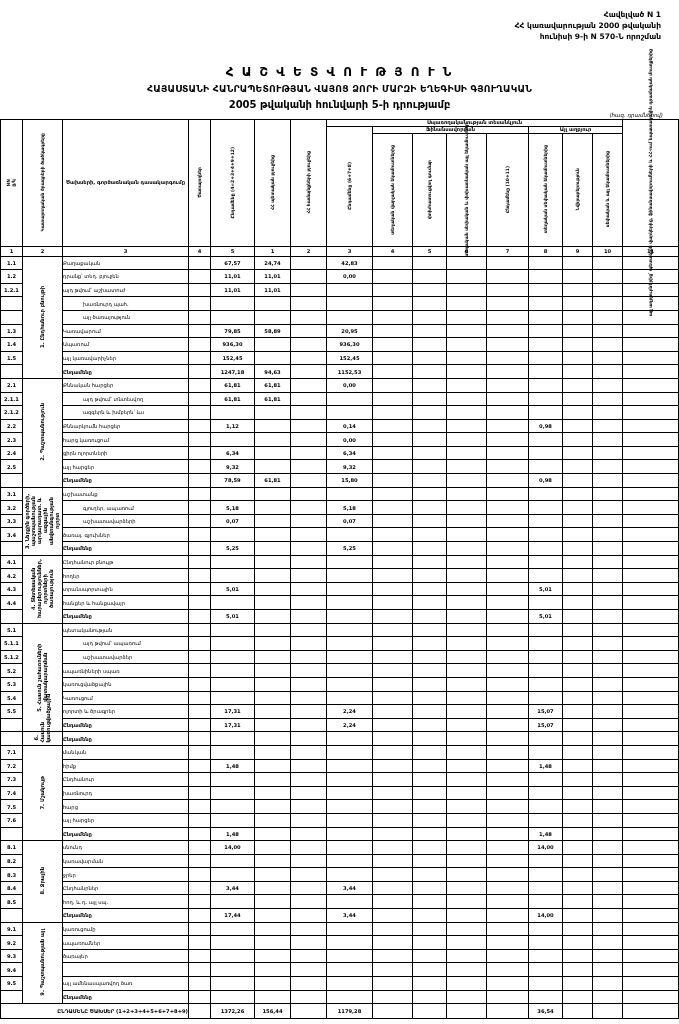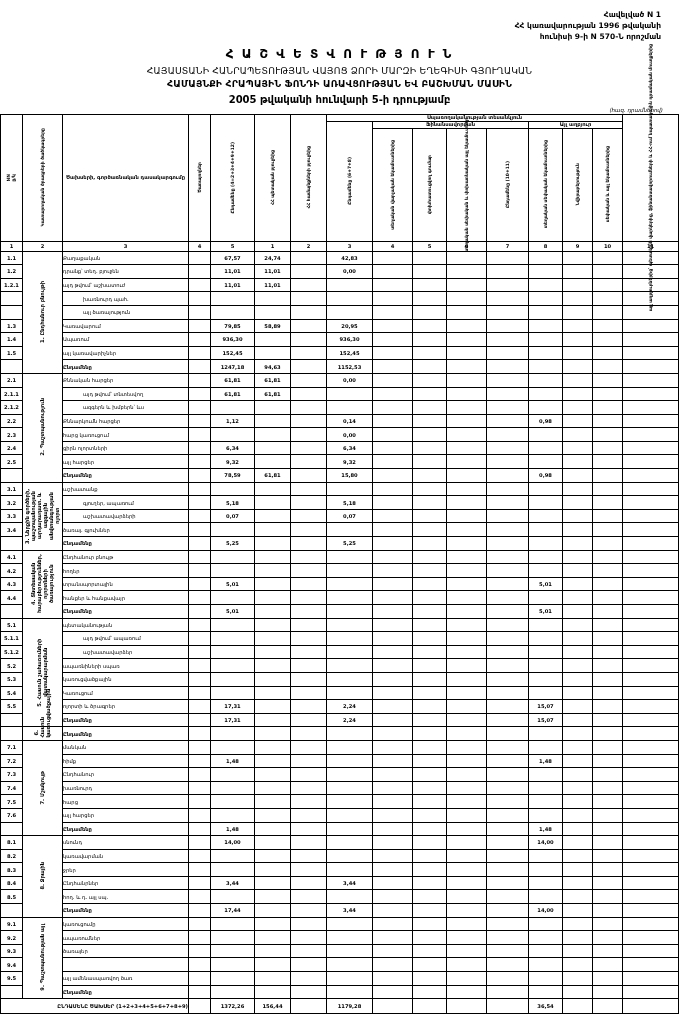--- a/index.html
+++ b/index.html
@@ -1,21 +1,21 @@
 <!DOCTYPE html>
 <html><head>
 <meta charset="utf-8">
 <style>
   html,body{margin:0;padding:0;background:#fff;}
   body{width:679px;height:1024px;font-family:"DejaVu Sans",sans-serif;color:#000;}
   .page{position:relative;width:679px;height:1024px;padding:0;box-sizing:border-box;}
   .hdr-right{text-align:right;margin:10px 18px 0 0;font-size:7.5px;font-weight:bold;line-height:1.45;}
-  .title-block{text-align:center;margin-top:4px;}
+  .title-block{text-align:center;margin-top:22px;}
   .t1{font-size:12px;font-weight:bold;letter-spacing:2px;}
-  .t2{font-size:9.2px;font-weight:normal;margin-top:4px;letter-spacing:.2px;}
+  .t2{font-size:9.2px;font-weight:bold;margin-top:4px;letter-spacing:.2px;}
   .t3{font-size:9.2px;font-weight:bold;margin-top:2px;letter-spacing:.2px;}
   .t4{font-size:10px;font-weight:bold;margin-top:5px;}
   .unit{text-align:right;font-size:5.5px;margin:2px 16px 1px 0;font-style:italic;}
   table.grid{border-collapse:collapse;width:651px;margin:0 auto;table-layout:fixed;}
   table.grid td,table.grid th{border:1px solid #000;font-size:5.2px;padding:0;vertical-align:middle;}
   .hcell{text-align:center;font-weight:bold;font-size:4.6px;line-height:1.15;padding:1px;}
   .vert{writing-mode:vertical-rl;transform:rotate(180deg);white-space:nowrap;font-size:4.5px;font-weight:bold;margin:0 auto;}
   .vert-wrap{height:112px;display:flex;align-items:center;justify-content:center;}
   .numrow td{height:9px;}
   .cnum{text-align:center;font-weight:bold;font-size:4.8px;}
@@ -30,28 +30,27 @@
   .sum-lbl{font-size:5px;font-weight:bold;text-align:right;padding-right:3px;}
   .small-center{text-align:center;font-size:4.6px;font-weight:bold;line-height:1.15;padding:1px;}
 </style>
 </head>
 <body>
 
 <div class="page">
 
   <div class="hdr-right">
     <div>Հավելված N 1</div>
-    <div>ՀՀ կառավարության 1996 թվականի</div>
+    <div>ՀՀ կառավարության 2000 թվականի</div>
     <div>հունիսի 9-ի N 570-Ն որոշման</div>
   </div>
 
   <div class="title-block">
     <div class="t1">Հ Ա Շ Վ Ե Տ Վ Ո Ւ Թ Յ Ո Ւ Ն</div>
     <div class="t2">ՀԱՅԱՍՏԱՆԻ ՀԱՆՐԱՊԵՏՈՒԹՅԱՆ ՎԱՅՈՑ ՁՈՐԻ ՄԱՐԶԻ ԵՂԵԳԻՍԻ ԳՅՈՒՂԱԿԱՆ</div>
-    <div class="t3">ՀԱՄԱՅՆՔԻ ՀՐԱՊԱՅԻՆ ՖՈՆԴԻ ԱՌԱՎՑՈՒԹՅԱՆ ԵՎ ԲԱՇԽՄԱՆ ՄԱՍԻՆ</div>
     <div class="t4">2005 թվականի հունվարի 5-ի դրությամբ</div>
   </div>
 
   <div class="unit">(հազ. դրամներով)</div>
 
   <table class="grid">
     <colgroup>
       <col style="width:22px">
         <col style="width:40px">
         <col style="width:126px">

